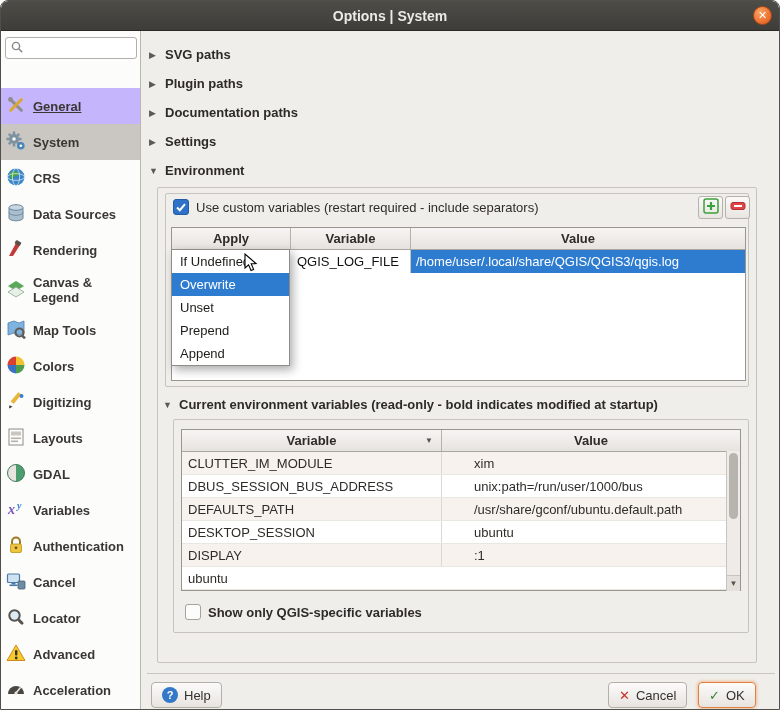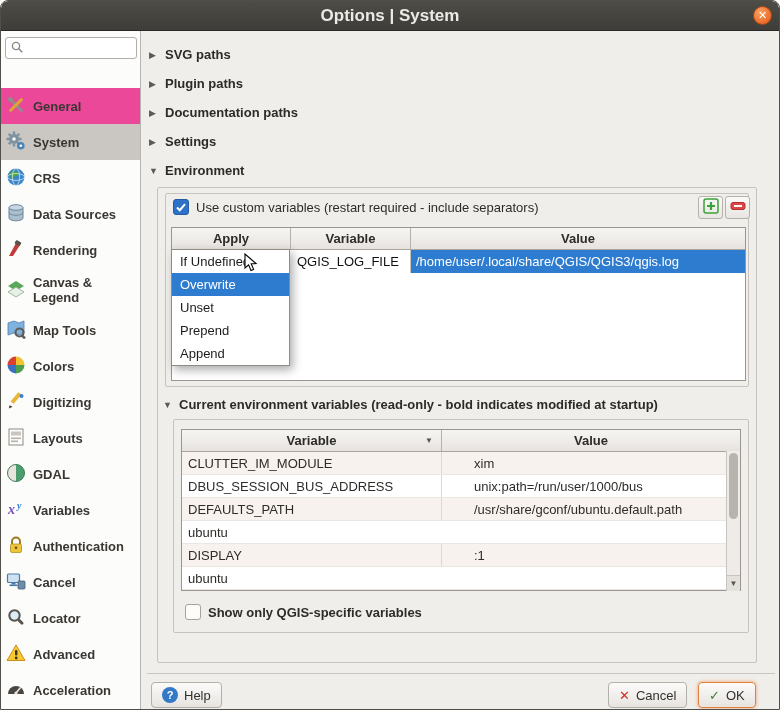--- a/index.html
+++ b/index.html
@@ -4,35 +4,35 @@
 <style>
   * { margin:0; padding:0; box-sizing:border-box; }
   html,body { width:780px; height:710px; }
   body { font-family:"Liberation Sans","DejaVu Sans",sans-serif; font-size:13px; color:#2e2c29; background:#fff; }
   #window { position:relative; width:780px; height:710px; background:#f0eeeb; border:1px solid #514f4a; border-radius:8px 8px 0 0; overflow:hidden; }
 
   
   .titlebar { position:absolute; left:0; top:0; width:100%; height:30px;
     background:linear-gradient(#4e4c47,#3f3d39); border-bottom:1px solid #2a2926;
     display:flex; align-items:center; justify-content:center; border-radius:7px 7px 0 0; }
-  .titlebar .title { color:#eceae7; font-weight:bold; font-size:17px; }
+  .titlebar .title { color:#eceae7; font-weight:bold; font-size:14px; }
   .close-btn { position:absolute; right:7px; top:5px; width:19px; height:19px; border-radius:50%;
     background:radial-gradient(circle at 35% 30%, #f9a261, #ee7231 62%, #d85c1d);
     border:1px solid #b04a15; color:#fff; font-size:11px; line-height:16px; text-align:center; font-weight:bold; cursor:default; }
 
   
   .sidebar { position:absolute; left:0; top:30px; width:140px; height:680px; background:#fcfcfb; border-right:1px solid #b9b5b0; }
   .search-wrap { position:absolute; left:4px; top:6px; width:132px; height:22px; background:#fff;
     border:1px solid #b2aea9; border-radius:3px; display:flex; align-items:center; gap:4px; padding-left:4px; }
   .search-wrap input { border:none; outline:none; width:102px; font:inherit; background:transparent; }
   .nav { position:absolute; top:57px; left:0; width:139px; }
   .nav-item { display:flex; align-items:center; gap:7px; height:36px; padding-left:5px;
     font-weight:bold; color:#3a3733; font-size:13px; line-height:15px; }
   .nav-item.tall { height:44px; }
-  .nav-item.sel-dim { background:#ec4899; }
+  .nav-item.sel-dim { background:#c4b5fd;text-decoration:underline; }
   .nav-item.sel { background:#cac6c1; }
   .nav-item svg { flex:0 0 auto; }
   .nlabel { width:104px; }
 
   
   .sec { position:absolute; display:flex; align-items:center; gap:6px; font-weight:bold; color:#2d2b28; }
   .tri { font-size:9px; color:#5c5a55; width:10px; display:inline-block; }
 
   
   .frame { position:absolute; border:1px solid #c7c3be; border-radius:2px; }
@@ -384,20 +384,21 @@
     </div>
     <div class="t2r">
       <div class="c1">DBUS_SESSION_BUS_ADDRESS</div>
       <div class="c2">unix:path=/run/user/1000/bus</div>
     </div>
     <div class="t2r alt">
       <div class="c1">DEFAULTS_PATH</div>
       <div class="c2">/usr/share/gconf/ubuntu.default.path</div>
     </div>
     <div class="t2r">
+      <div class="c1">DESKTOP_SESSION</div>
       <div class="c2">ubuntu</div>
     </div>
     <div class="t2r alt">
       <div class="c1">DISPLAY</div>
       <div class="c2">:1</div>
     </div>
     <div class="t2r">
       <div class="c2">ubuntu</div>
     </div>
   </div>

